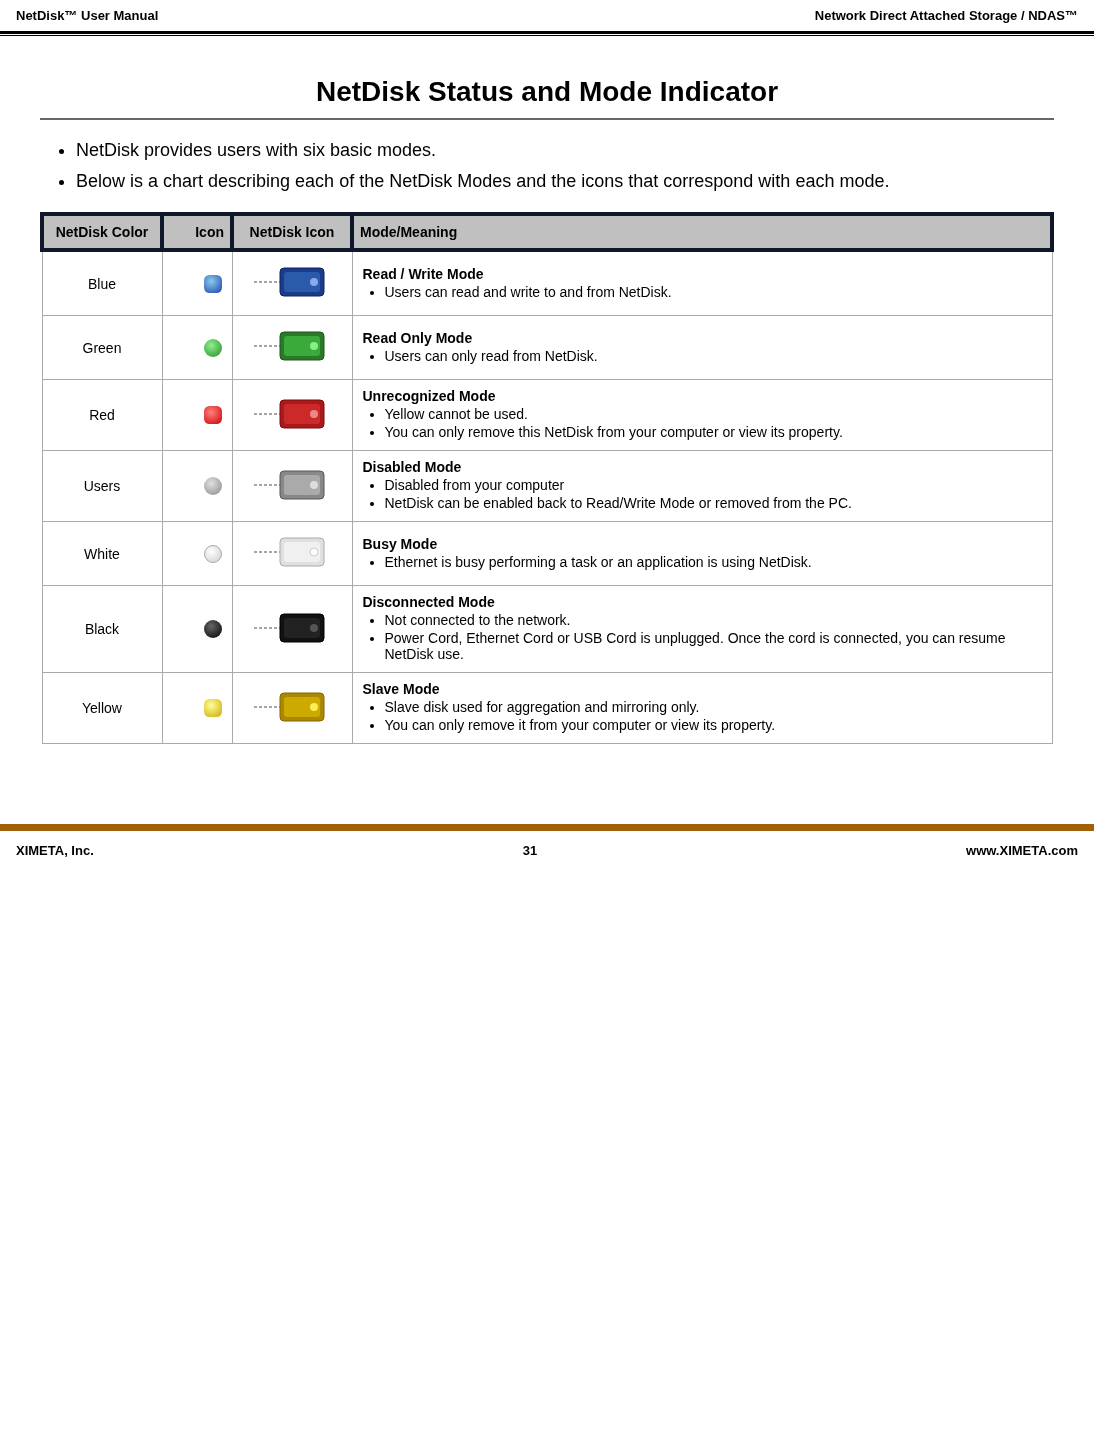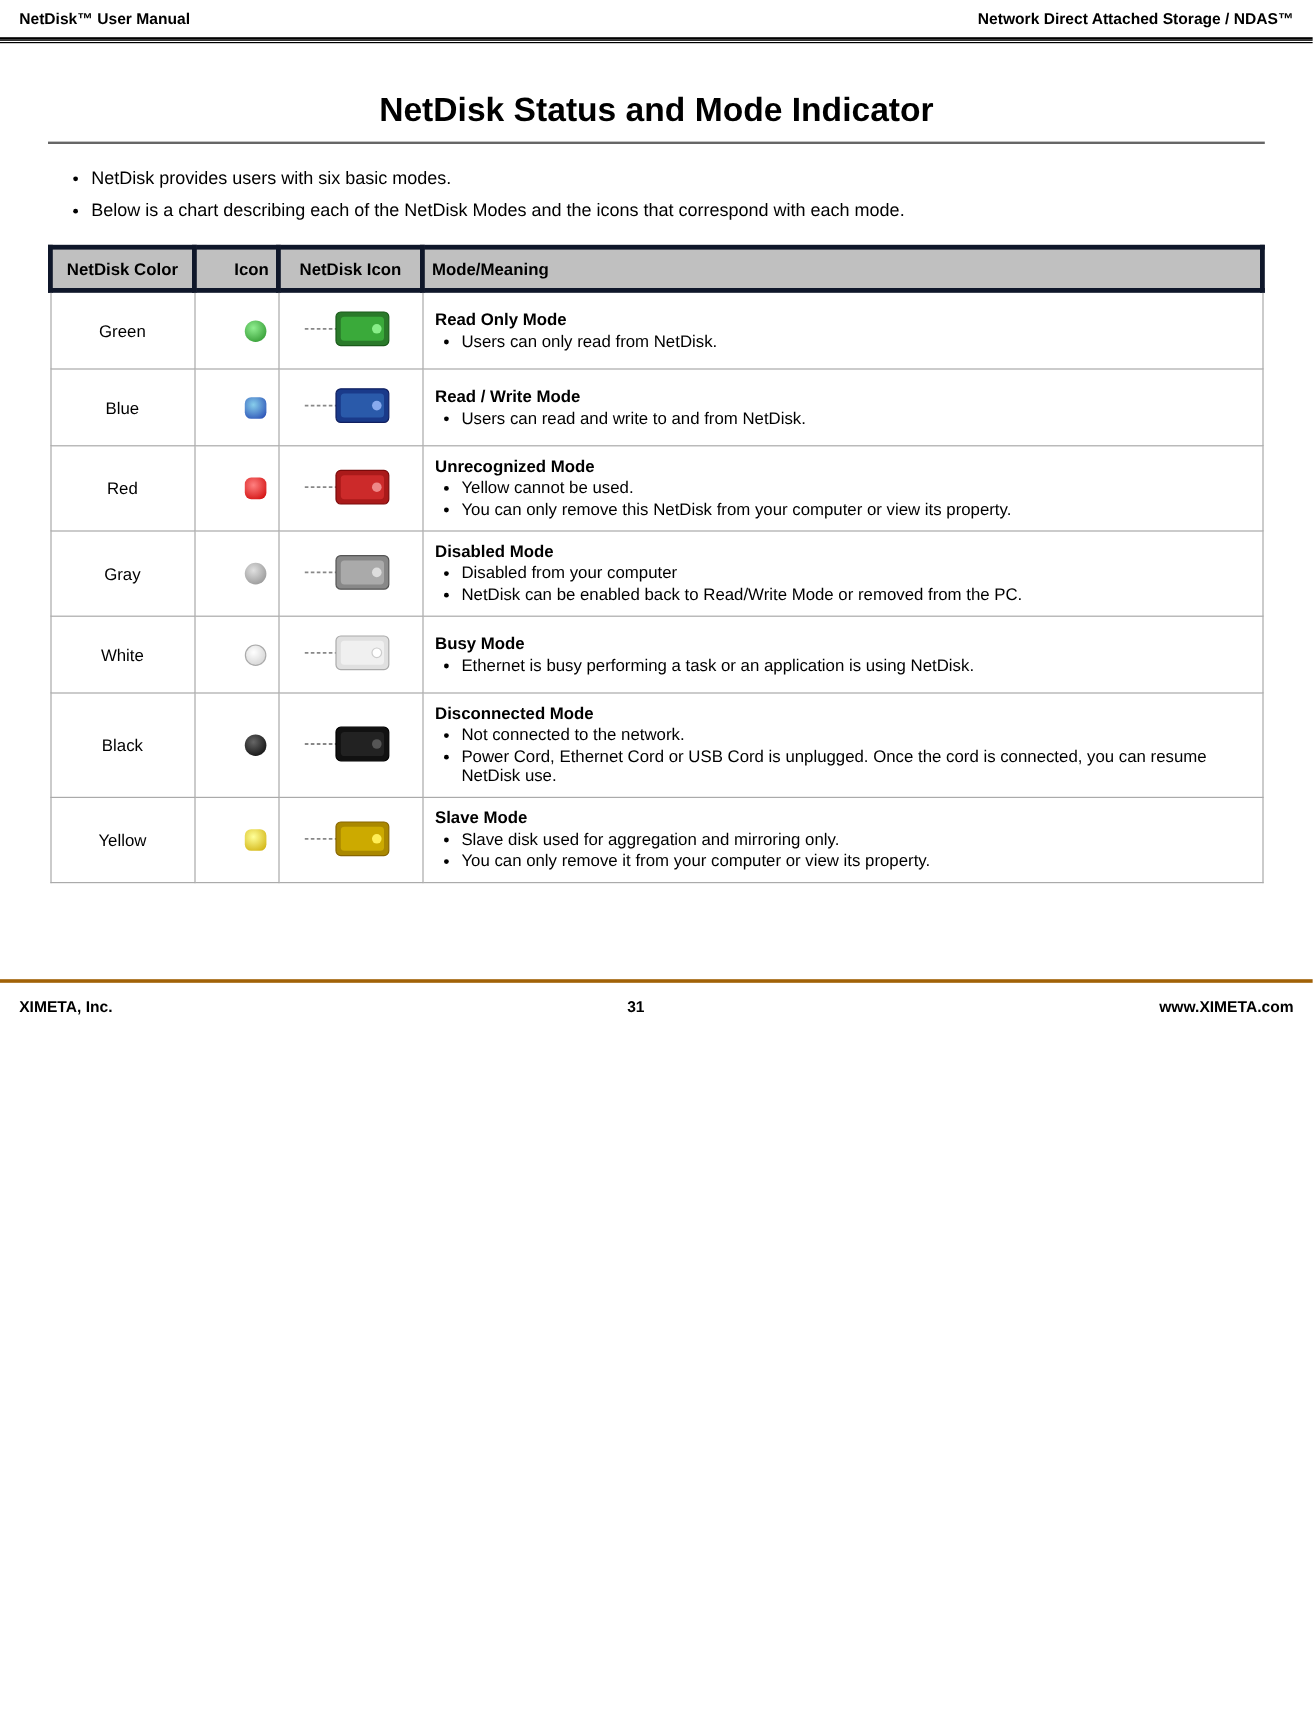--- a/index.html
+++ b/index.html
@@ -50,21 +50,21 @@
       margin-bottom: 20px;
     }
 
     .bullets {
       margin: 16px 0 20px 0;
     }
     .bullets li {
       list-style: disc;
       margin-left: 36px;
       margin-bottom: 10px;
-      font-size: 15px;
+      font-size: 18px;
     }
 
     table {
       width: 100%;
       border-collapse: collapse;
       margin-top: 10px;
       font-size: 14px;
     }
 
     thead tr th {
@@ -131,21 +131,21 @@
     .nd-icon {
       display: inline-block;
       vertical-align: middle;
     }
 
     .footer {
       display: flex;
       justify-content: space-between;
       align-items: flex-end;
       padding: 12px 16px;
-      border-top: 3px solid #a16207;
+      border-top: 7px solid #a16207;
       margin-top: 40px;
       font-size: 13px;
       font-weight: bold;
     }
   </style>
 </head>
 <body>
 
 <div class="header">
   <span class="header-left">NetDisk™ User Manual</span>
@@ -168,70 +168,70 @@
       <tr>
         <th class="col-color">NetDisk Color</th>
         <th class="col-icon">Icon</th>
         <th class="col-netdisk-icon">NetDisk Icon</th>
         <th class="col-meaning">Mode/Meaning</th>
       </tr>
     </thead>
     <tbody id="table-body">
 
     <tr>
+          <td class="col-color">Blue</td>
+          <td class="col-icon"><span class="dot dot-blue"></span></td>
+          <td class="col-netdisk-icon"><span class="nd-icon"><svg width="80" height="44" viewBox="0 0 80 44">
+    <line x1="2" y1="22" x2="30" y2="22" stroke="#888" stroke-width="1.5" stroke-dasharray="3,2"></line>
+    <rect x="28" y="8" width="44" height="28" rx="4" fill="#1a3a8a" stroke="#112060" stroke-width="1"></rect>
+    <rect x="32" y="12" width="36" height="20" rx="3" fill="#2a5aaa"></rect>
+    <circle cx="62" cy="22" r="4" fill="#88aaee"></circle>
+  </svg></span></td>
+          <td class="col-meaning">
+            <div class="mode-title">Read / Write Mode</div>
+            <ul class="mode-bullets">
+              <li>Users can read and write to and from NetDisk.</li>
+            </ul>
+          </td>
+        </tr>
+        <tr>
           <td class="col-color">Green</td>
           <td class="col-icon"><span class="dot dot-green"></span></td>
           <td class="col-netdisk-icon"><span class="nd-icon"><svg width="80" height="44" viewBox="0 0 80 44">
     <line x1="2" y1="22" x2="30" y2="22" stroke="#888" stroke-width="1.5" stroke-dasharray="3,2"></line>
     <rect x="28" y="8" width="44" height="28" rx="4" fill="#2a7a2a" stroke="#1a5a1a" stroke-width="1"></rect>
     <rect x="32" y="12" width="36" height="20" rx="3" fill="#3aaa3a"></rect>
     <circle cx="62" cy="22" r="4" fill="#88ee88"></circle>
   </svg></span></td>
           <td class="col-meaning">
             <div class="mode-title">Read Only Mode</div>
             <ul class="mode-bullets">
               <li>Users can only read from NetDisk.</li>
             </ul>
           </td>
         </tr>
         <tr>
-          <td class="col-color">Blue</td>
-          <td class="col-icon"><span class="dot dot-blue"></span></td>
-          <td class="col-netdisk-icon"><span class="nd-icon"><svg width="80" height="44" viewBox="0 0 80 44">
-    <line x1="2" y1="22" x2="30" y2="22" stroke="#888" stroke-width="1.5" stroke-dasharray="3,2"></line>
-    <rect x="28" y="8" width="44" height="28" rx="4" fill="#1a3a8a" stroke="#112060" stroke-width="1"></rect>
-    <rect x="32" y="12" width="36" height="20" rx="3" fill="#2a5aaa"></rect>
-    <circle cx="62" cy="22" r="4" fill="#88aaee"></circle>
-  </svg></span></td>
-          <td class="col-meaning">
-            <div class="mode-title">Read / Write Mode</div>
-            <ul class="mode-bullets">
-              <li>Users can read and write to and from NetDisk.</li>
-            </ul>
-          </td>
-        </tr>
-        <tr>
           <td class="col-color">Red</td>
           <td class="col-icon"><span class="dot dot-red"></span></td>
           <td class="col-netdisk-icon"><span class="nd-icon"><svg width="80" height="44" viewBox="0 0 80 44">
     <line x1="2" y1="22" x2="30" y2="22" stroke="#888" stroke-width="1.5" stroke-dasharray="3,2"></line>
     <rect x="28" y="8" width="44" height="28" rx="4" fill="#aa1a1a" stroke="#7a0a0a" stroke-width="1"></rect>
     <rect x="32" y="12" width="36" height="20" rx="3" fill="#cc2a2a"></rect>
     <circle cx="62" cy="22" r="4" fill="#ee8888"></circle>
   </svg></span></td>
           <td class="col-meaning">
             <div class="mode-title">Unrecognized Mode</div>
             <ul class="mode-bullets">
               <li>Yellow cannot be used.</li>
               <li>You can only remove this NetDisk from your computer or view its property.</li>
             </ul>
           </td>
         </tr>
         <tr>
-          <td class="col-color">Gray</td>
+          <td class="col-color">Users</td>
           <td class="col-icon"><span class="dot dot-gray"></span></td>
           <td class="col-netdisk-icon"><span class="nd-icon"><svg width="80" height="44" viewBox="0 0 80 44">
     <line x1="2" y1="22" x2="30" y2="22" stroke="#888" stroke-width="1.5" stroke-dasharray="3,2"></line>
     <rect x="28" y="8" width="44" height="28" rx="4" fill="#888" stroke="#555" stroke-width="1"></rect>
     <rect x="32" y="12" width="36" height="20" rx="3" fill="#aaa"></rect>
     <circle cx="62" cy="22" r="4" fill="#ddd"></circle>
   </svg></span></td>
           <td class="col-meaning">
             <div class="mode-title">Disabled Mode</div>
             <ul class="mode-bullets">

